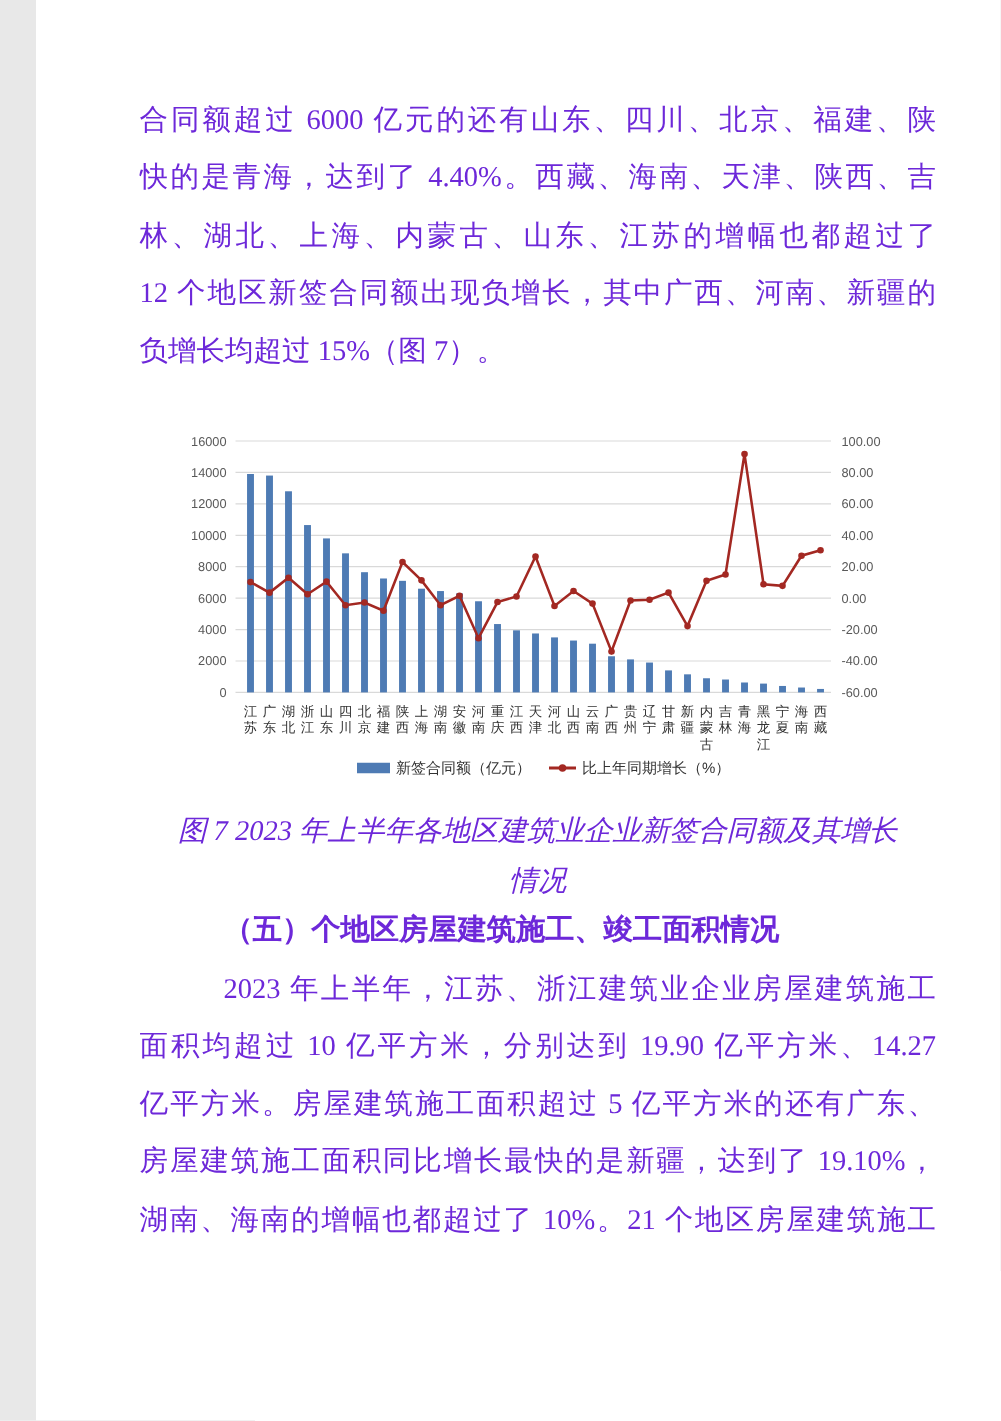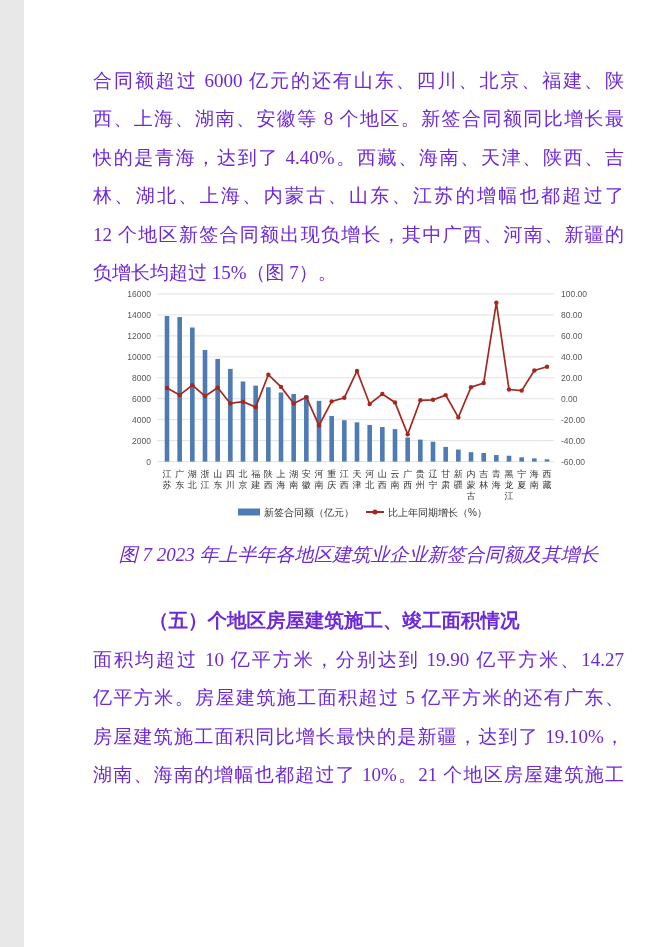--- a/index.html
+++ b/index.html
@@ -38,21 +38,20 @@
   .xl{font:9px "Liberation Sans", sans-serif;fill:#333333;}
   .lg{font:10px "Liberation Sans", sans-serif;fill:#333333;}
 </style>
 </head>
 <body>
 
 <div class="page">
 
   <div class="para" style="top:62px;">
     <div class="tline">合同额超过 6000 亿元的还有山东、四川、北京、福建、陕</div>
-    <div class="tline">西、上海、湖南、安徽等 8 个地区。新签合同额同比增长最</div>
     <div class="tline">快的是青海，达到了 4.40%。西藏、海南、天津、陕西、吉</div>
     <div class="tline">林、湖北、上海、内蒙古、山东、江苏的增幅也都超过了 10%。</div>
     <div class="tline">12 个地区新签合同额出现负增长，其中广西、河南、新疆的</div>
     <div class="tline last">负增长均超过 15%（图 7）。</div>
   </div>
 
   <div class="chart-wrap">
     <svg width="480" height="240" viewBox="0 0 480 240">
         <line x1="37" y1="3" x2="434" y2="3" stroke="#d9d9d9" stroke-width="0.8"></line>
         <text x="31" y="6" text-anchor="end" class="ax">16000</text>
@@ -211,24 +210,26 @@
         <rect x="118" y="217.5" width="22" height="7" fill="#4E7BB4"></rect>
         <text x="144" y="224.5" class="lg">新签合同额（亿元）</text>
         <line x1="246" y1="221" x2="264" y2="221" stroke="#A32822" stroke-width="2"></line>
         <circle cx="255" cy="221" r="2.5" fill="#A32822"></circle>
         <text x="268" y="224.5" class="lg">比上年同期增长（%）</text>
       </svg>
   </div>
 
   <div class="caption">
     <div>图 7 2023 年上半年各地区建筑业企业新签合同额及其增长</div>
+    <div>情况</div>
   </div>
 
   <div class="heading">（五）个地区房屋建筑施工、竣工面积情况</div>
 
   <div class="para" style="top:641px;">
+    <div class="tline indent">2023 年上半年，江苏、浙江建筑业企业房屋建筑施工</div>
     <div class="tline">面积均超过 10 亿平方米，分别达到 19.90 亿平方米、14.27</div>
     <div class="tline">亿平方米。房屋建筑施工面积超过 5 亿平方米的还有广东、</div>
     <div class="tline">房屋建筑施工面积同比增长最快的是新疆，达到了 19.10%，</div>
     <div class="tline">湖南、海南的增幅也都超过了 10%。21 个地区房屋建筑施工</div>
   </div>
 
 </div>
 
 </body></html>

